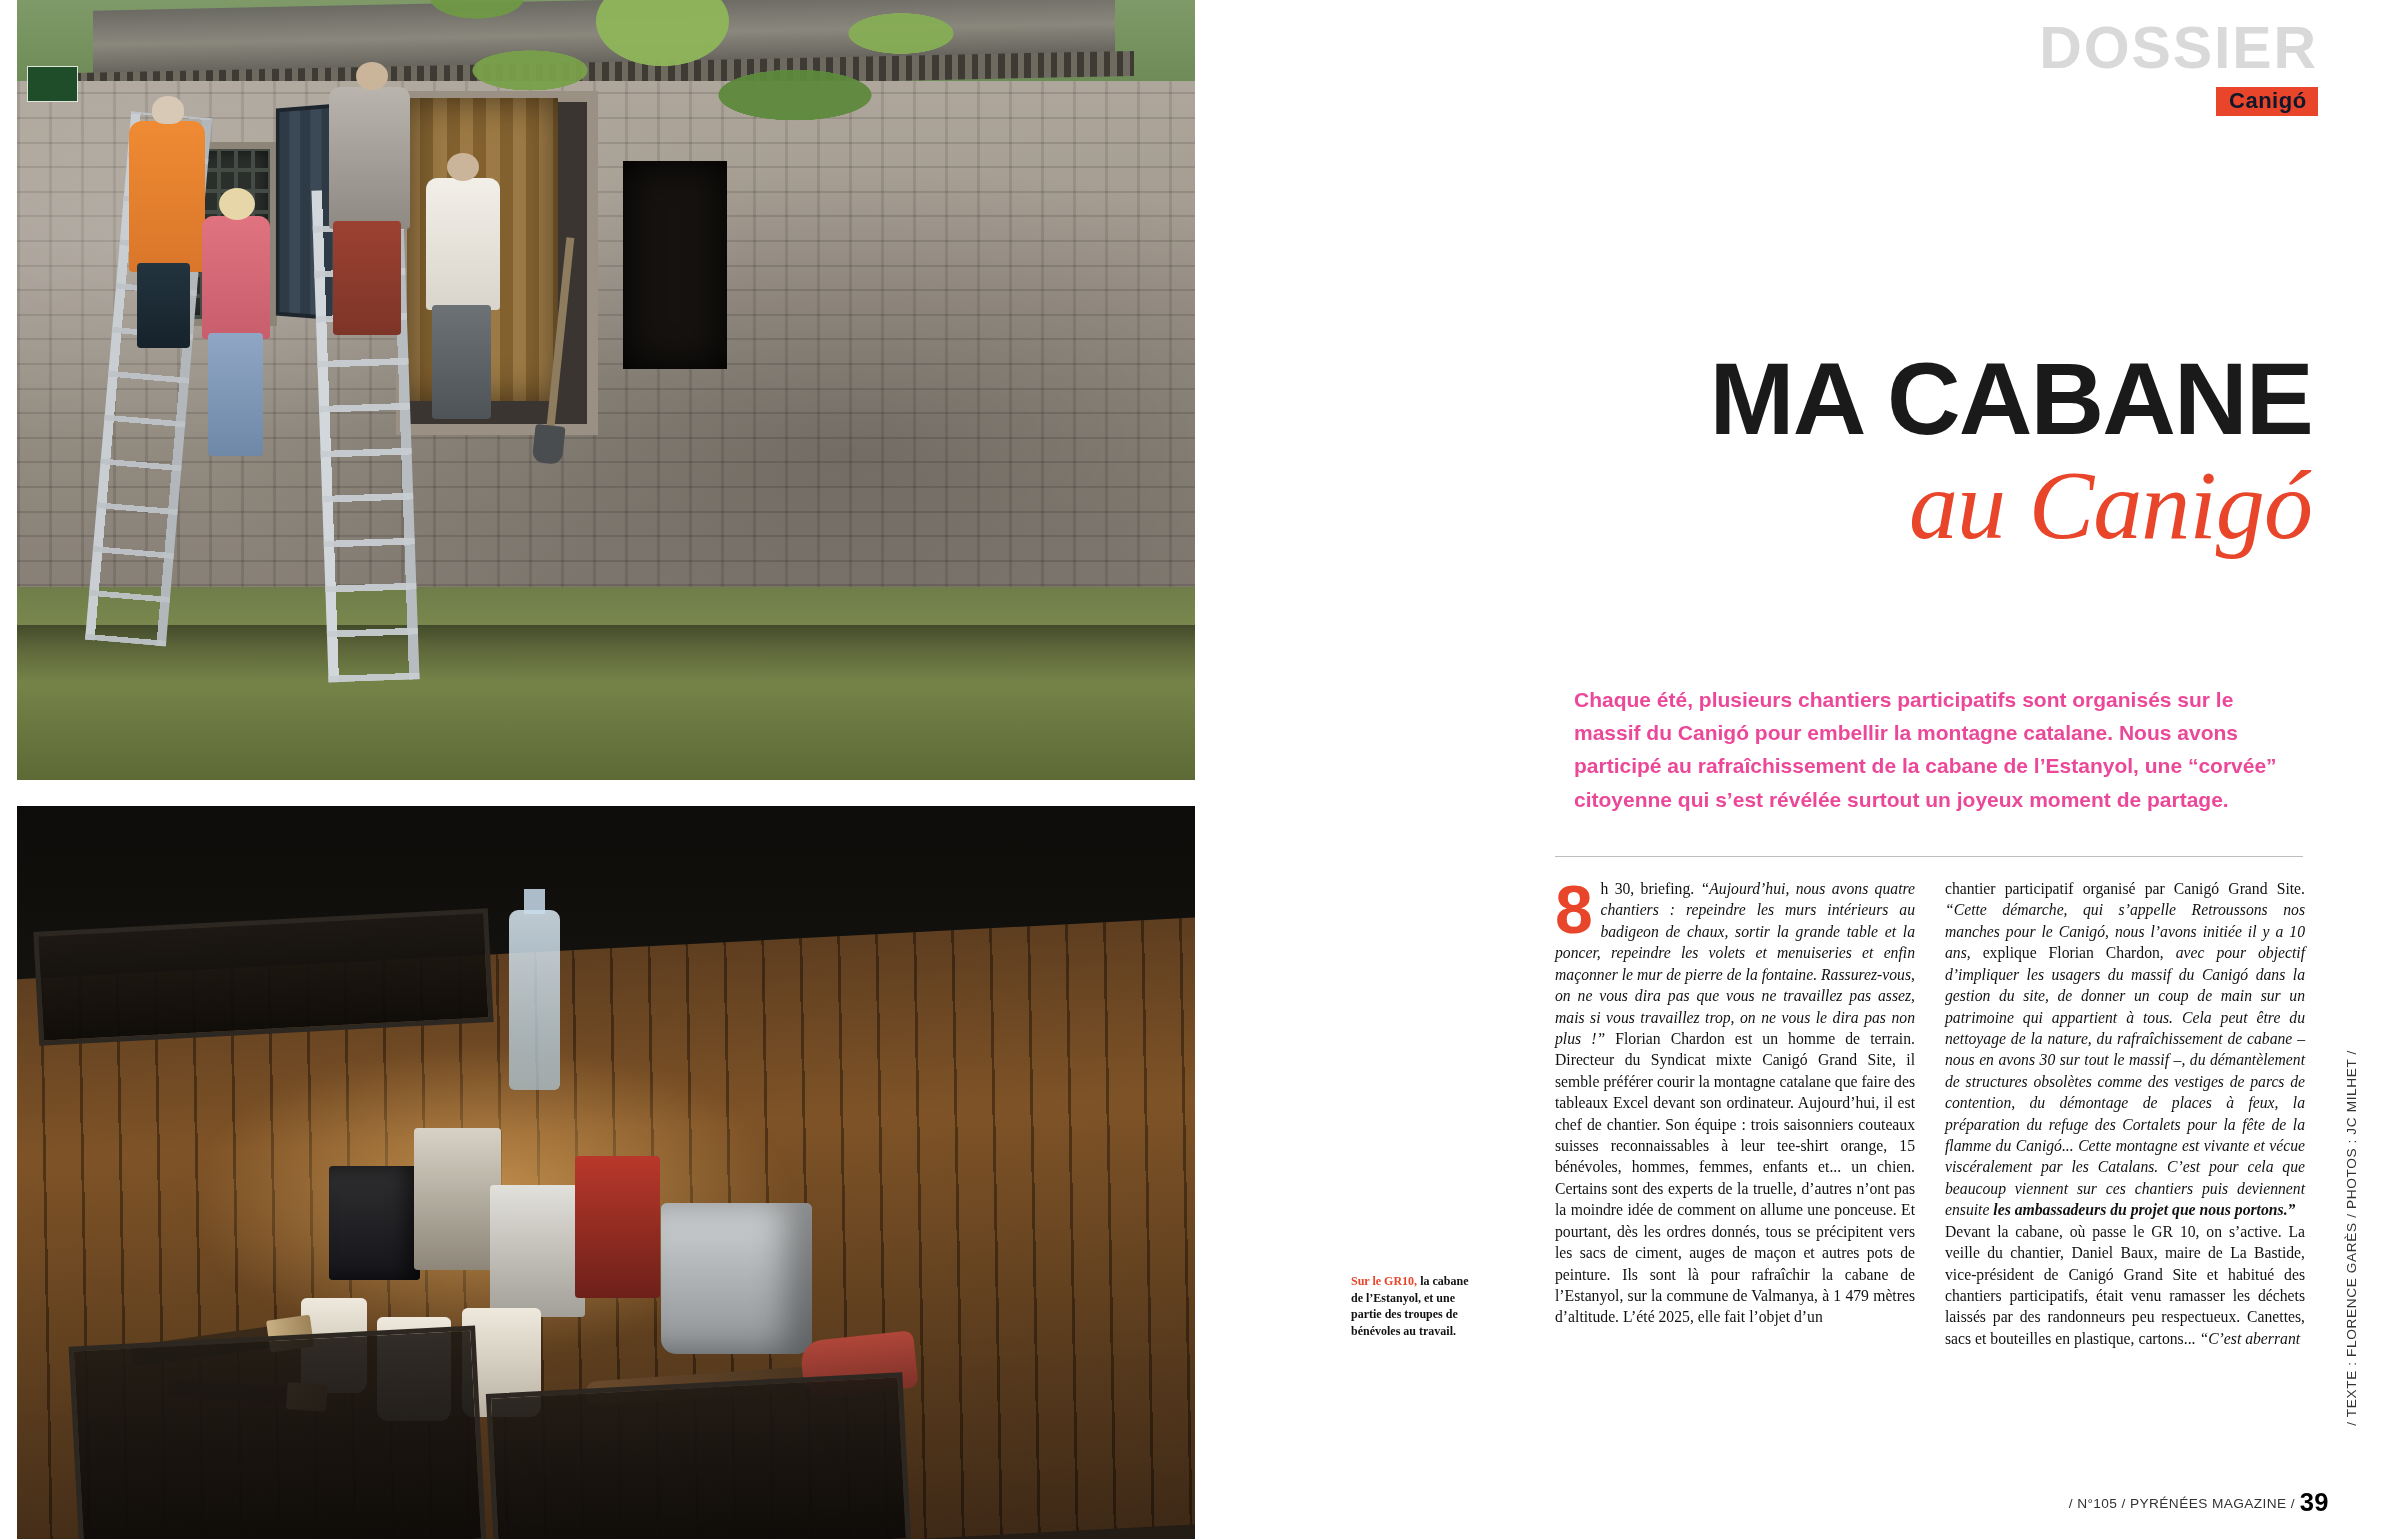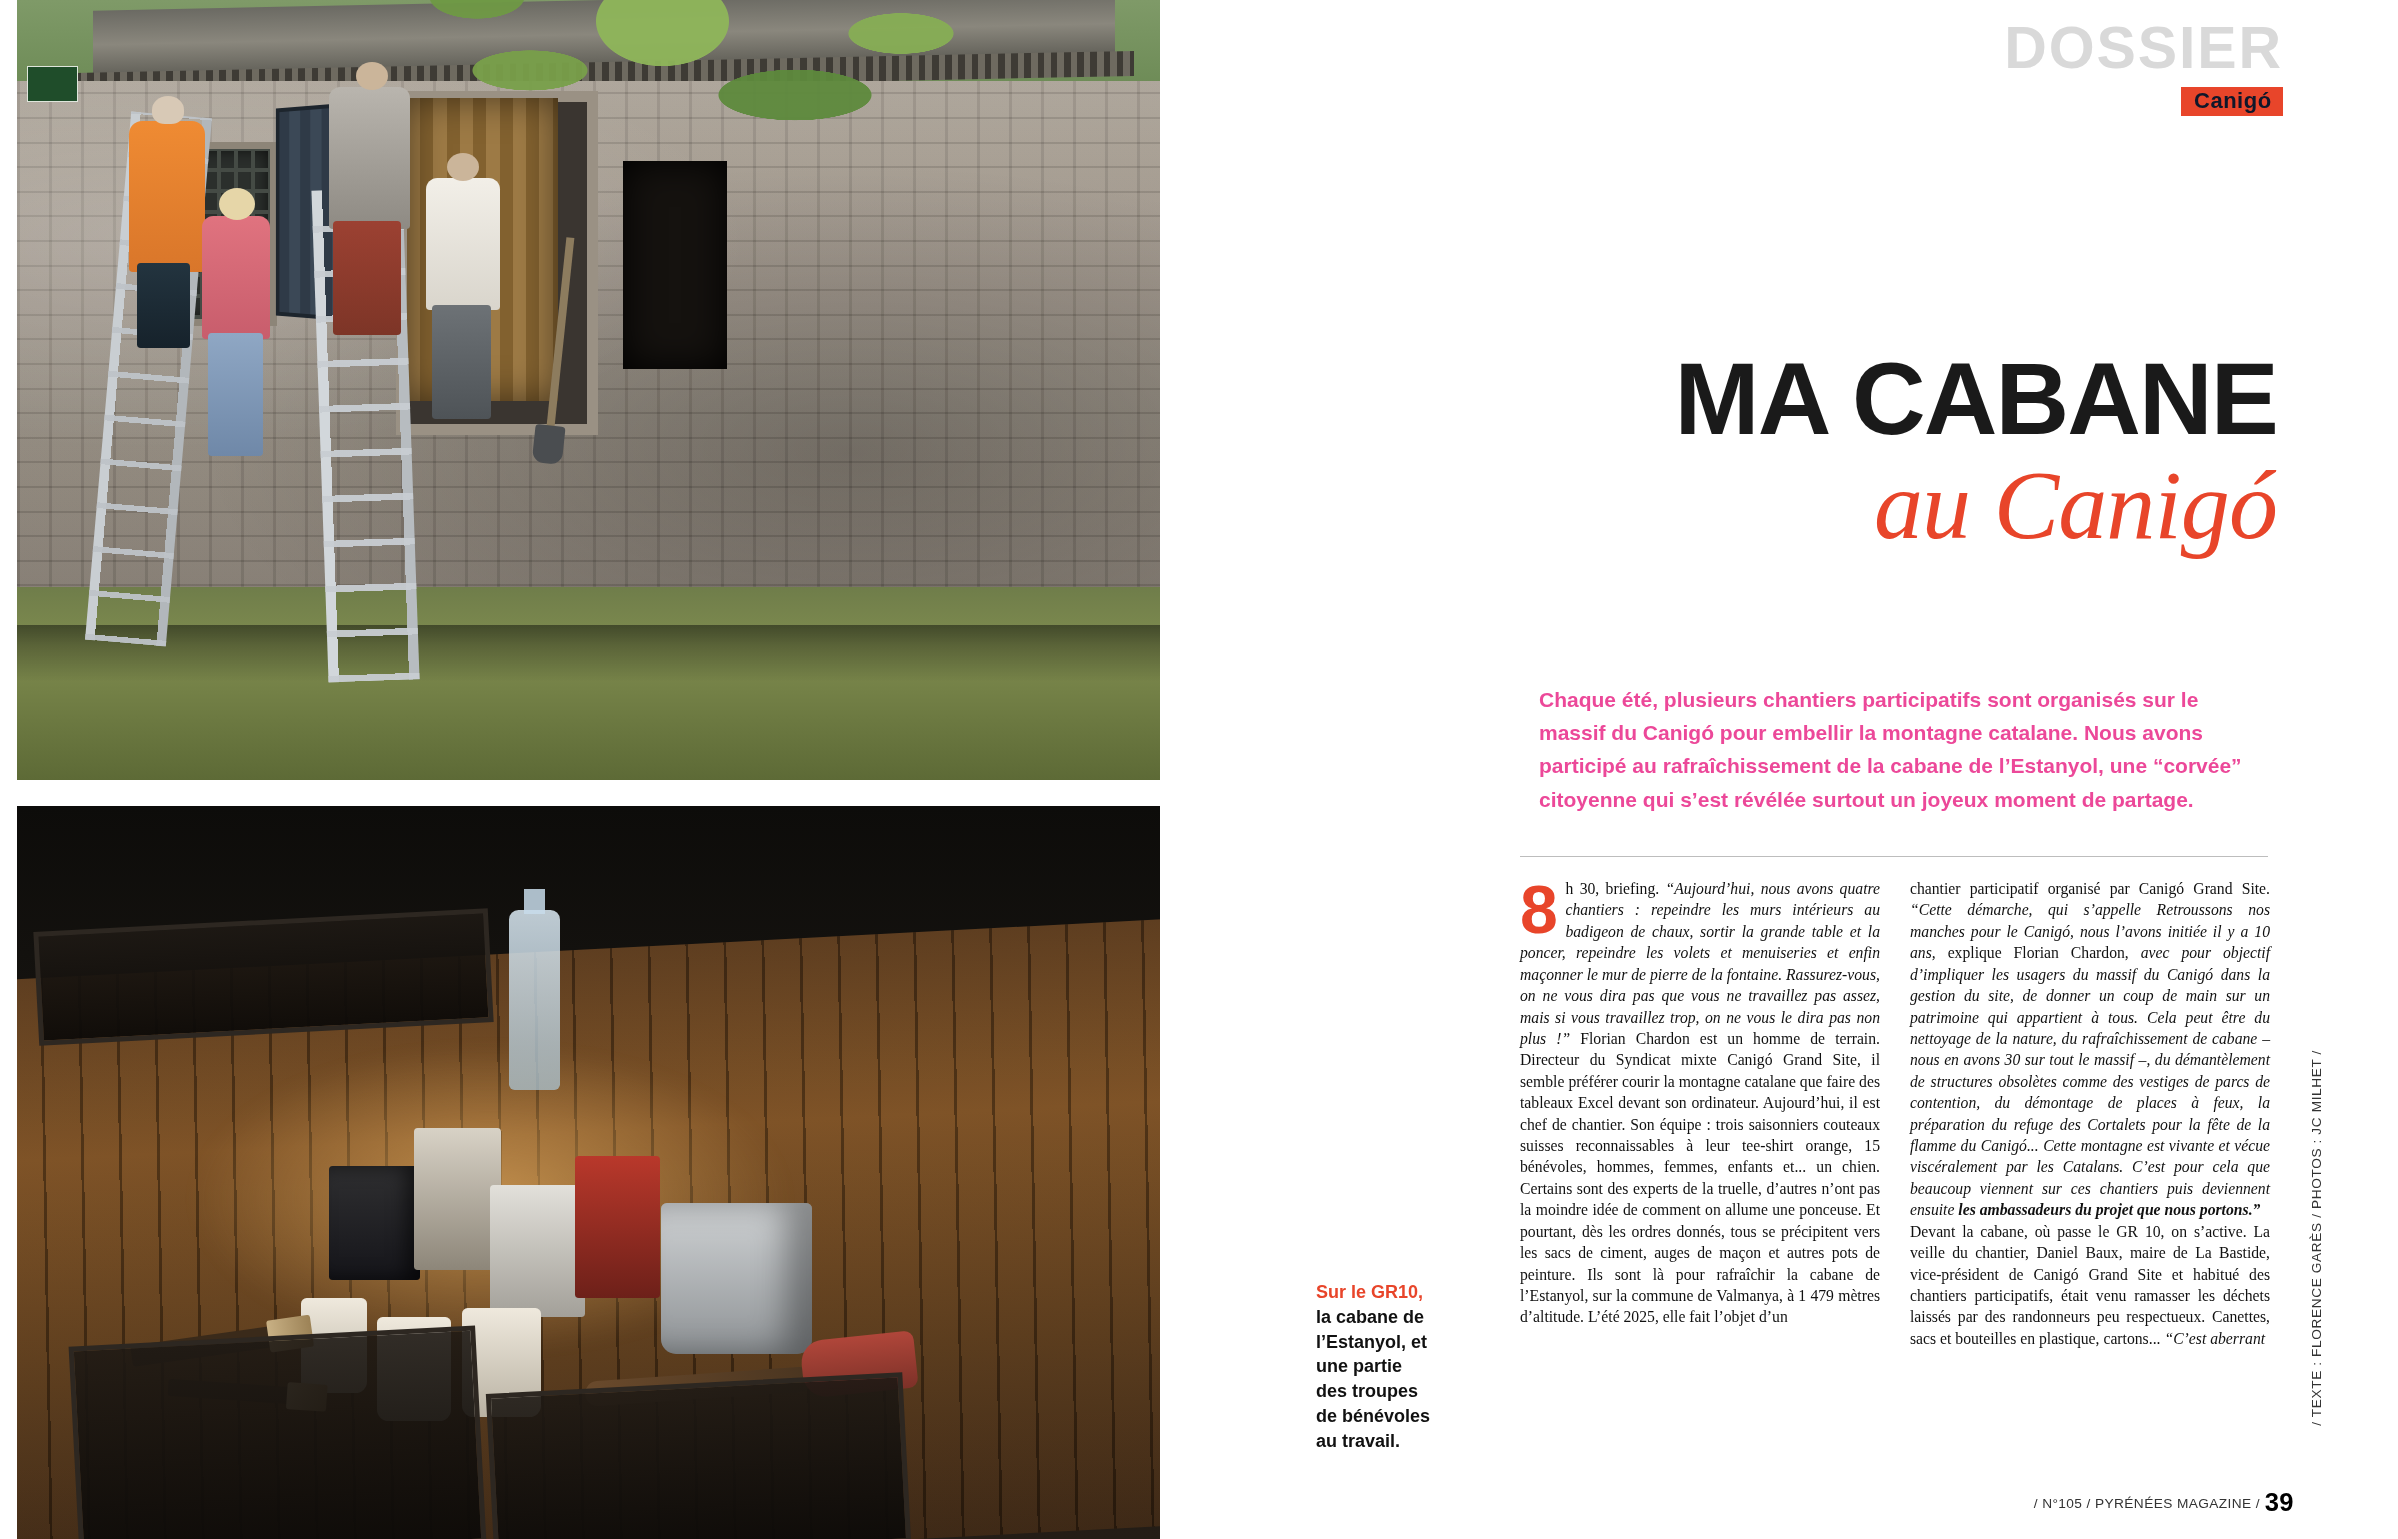--- a/index.html
+++ b/index.html
@@ -221,21 +221,21 @@
   .brush-2::after { content:""; position:absolute; right:-36px; top:-4.7px; width:40px; height:26.5px;
     background: linear-gradient(90deg,#d6c096,#a88c5e); border-radius: 2.8px; }
   .rope { position: absolute; left: 568px; top: 568px; width: 227px; height: 24.6px;
     background: linear-gradient(90deg,#6a4a2c,#4a3520); border-radius: 12.3px; transform: rotate(-4deg); }
   .glove { position: absolute; left: 785px; top: 530px; width: 114px; height: 57px;
     background: linear-gradient(180deg,#b0463a,#7d3128); border-radius: 23px 9.5px 9.5px 23px; transform: rotate(-6deg); }
 
   
   .right-page {
     position: absolute;
-    left: 1160px; top: 0;
+    left: 1195px; top: 0;
     width: 1189px; height: 1540px;
     background: #ffffff;
   }
 
   .dossier-tag {
     position: absolute;
     right: 66px; top: 19px;
     text-align: right;
     line-height: 1;
   }
@@ -346,26 +346,25 @@
     position: absolute;
     left: 1136px;
     top: 1273px;
     width: 0;
   }
   .caption-box {
     position: absolute;
     left: -980px;
     top: 0;
     width: 121px;
-    font-family: Liberation Sans, sans-serif;
-    font-size: 18px;
+    font-family: Liberation Serif, serif;
+    font-size: 12px;
     line-height: 1.38;
     font-weight: 700;
     color: #111;
-    margin-top: 7px;
   }
   .caption-lead { color: #e8452a; font-weight: 700; }
 
   .credits {
     position: absolute;
     right: 15px;
     top: 1050px;
     width: 24.6px;
     font-family: "Liberation Sans", sans-serif;
     font-size: 13.7px;

